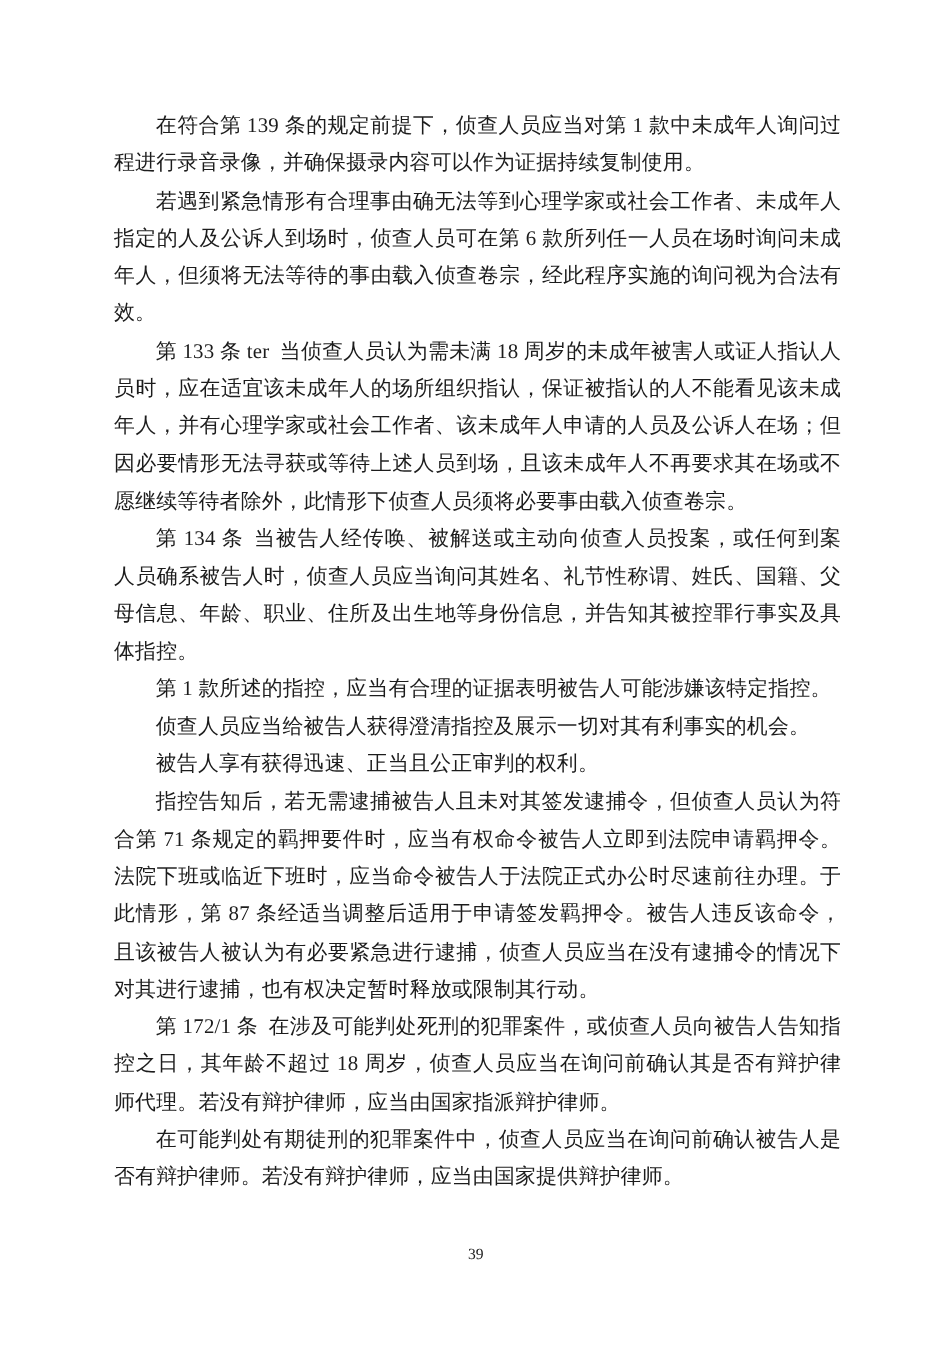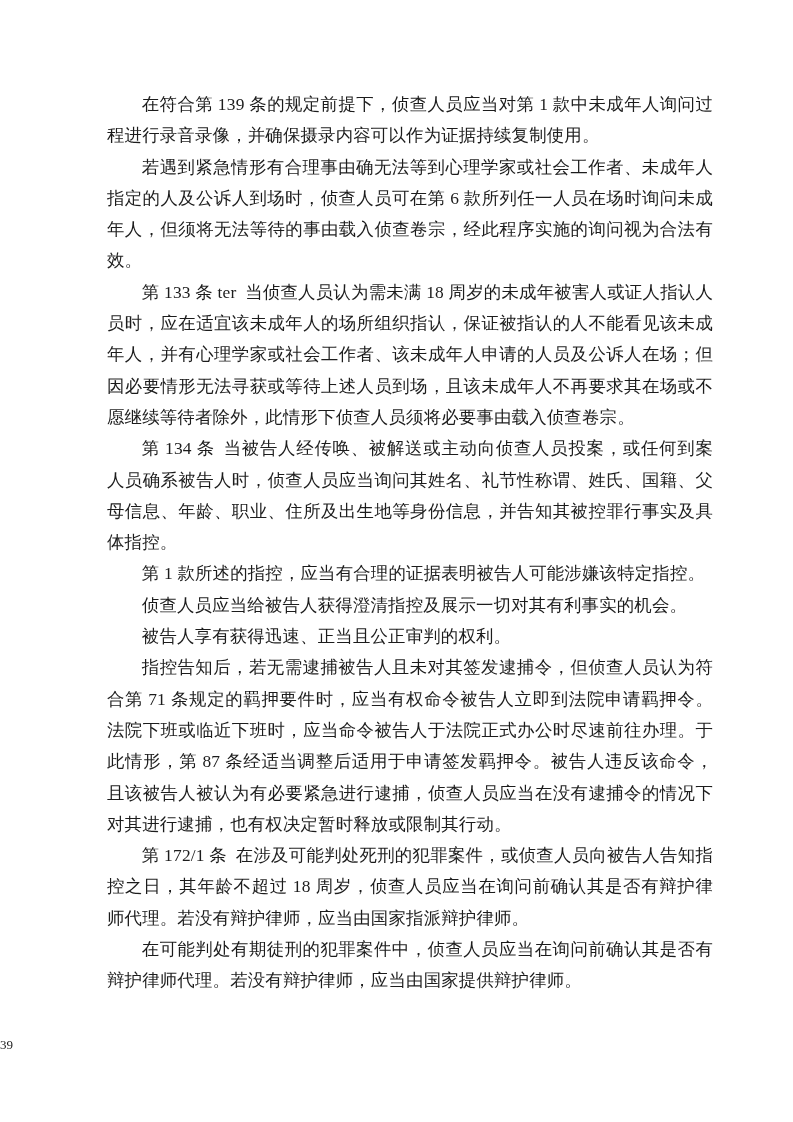--- a/index.html
+++ b/index.html
@@ -17,21 +17,20 @@
     width: 793px;
     height: 1122px;
     background: #ffffff;
     overflow: hidden;
   }
   .text-block {
     position: absolute;
     left: 95px;
     top: 89px;
     width: 606px;
-    margin-left: 12px;
   }
   .para {
     margin: 0;
     font-size: 17.4px;
     line-height: 31.3px;
     text-align: justify;
     text-indent: 2em;
     color: #1c1c1c;
     letter-spacing: 0.2px;
   }
@@ -39,34 +38,35 @@
     font-weight: normal;
   }
   .para .lead:not(:empty) {
     padding-right: 0.5em;
   }
   .page-number {
     position: absolute;
     top: 1037px;
     left: 0;
     width: 100%;
+    text-align: center;
     font-size: 13px;
     color: #1c1c1c;
   }
 </style>
 </head>
 <body>
 
 <div class="page">
   <div class="text-block">
     <p class="para"><span class="lead"></span><span>在符合第 139 条的规定前提下，侦查人员应当对第 1 款中未成年人询问过程进行录音录像，并确保摄录内容可以作为证据持续复制使用。</span></p>
     <p class="para"><span class="lead"></span><span>若遇到紧急情形有合理事由确无法等到心理学家或社会工作者、未成年人指定的人及公诉人到场时，侦查人员可在第 6 款所列任一人员在场时询问未成年人，但须将无法等待的事由载入侦查卷宗，经此程序实施的询问视为合法有效。</span></p>
     <p class="para"><span class="lead">第 133 条 ter</span><span>当侦查人员认为需未满 18 周岁的未成年被害人或证人指认人员时，应在适宜该未成年人的场所组织指认，保证被指认的人不能看见该未成年人，并有心理学家或社会工作者、该未成年人申请的人员及公诉人在场；但因必要情形无法寻获或等待上述人员到场，且该未成年人不再要求其在场或不愿继续等待者除外，此情形下侦查人员须将必要事由载入侦查卷宗。</span></p>
     <p class="para"><span class="lead">第 134 条</span><span>当被告人经传唤、被解送或主动向侦查人员投案，或任何到案人员确系被告人时，侦查人员应当询问其姓名、礼节性称谓、姓氏、国籍、父母信息、年龄、职业、住所及出生地等身份信息，并告知其被控罪行事实及具体指控。</span></p>
     <p class="para"><span class="lead"></span><span>第 1 款所述的指控，应当有合理的证据表明被告人可能涉嫌该特定指控。</span></p>
     <p class="para"><span class="lead"></span><span>侦查人员应当给被告人获得澄清指控及展示一切对其有利事实的机会。</span></p>
     <p class="para"><span class="lead"></span><span>被告人享有获得迅速、正当且公正审判的权利。</span></p>
     <p class="para"><span class="lead"></span><span>指控告知后，若无需逮捕被告人且未对其签发逮捕令，但侦查人员认为符合第 71 条规定的羁押要件时，应当有权命令被告人立即到法院申请羁押令。法院下班或临近下班时，应当命令被告人于法院正式办公时尽速前往办理。于此情形，第 87 条经适当调整后适用于申请签发羁押令。被告人违反该命令，且该被告人被认为有必要紧急进行逮捕，侦查人员应当在没有逮捕令的情况下对其进行逮捕，也有权决定暂时释放或限制其行动。</span></p>
     <p class="para"><span class="lead">第 172/1 条</span><span>在涉及可能判处死刑的犯罪案件，或侦查人员向被告人告知指控之日，其年龄不超过 18 周岁，侦查人员应当在询问前确认其是否有辩护律师代理。若没有辩护律师，应当由国家指派辩护律师。</span></p>
-    <p class="para"><span class="lead"></span><span>在可能判处有期徒刑的犯罪案件中，侦查人员应当在询问前确认其是否有辩护律师代理。若没有辩护律师，应当由国家提供辩护律师。</span></p>
+    <p class="para"><span class="lead"></span><span>在可能判处有期徒刑的犯罪案件中，侦查人员应当在询问前确认被告人是否有辩护律师。若没有辩护律师，应当由国家提供辩护律师。</span></p>
   </div>
   <div class="page-number">39</div>
 </div>
 
 </body></html>

